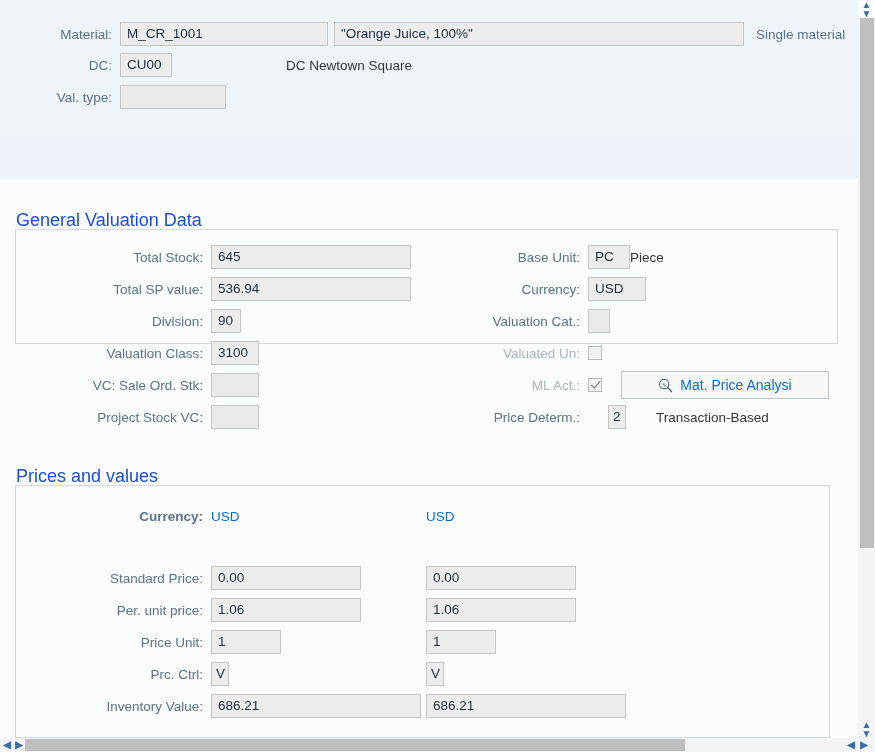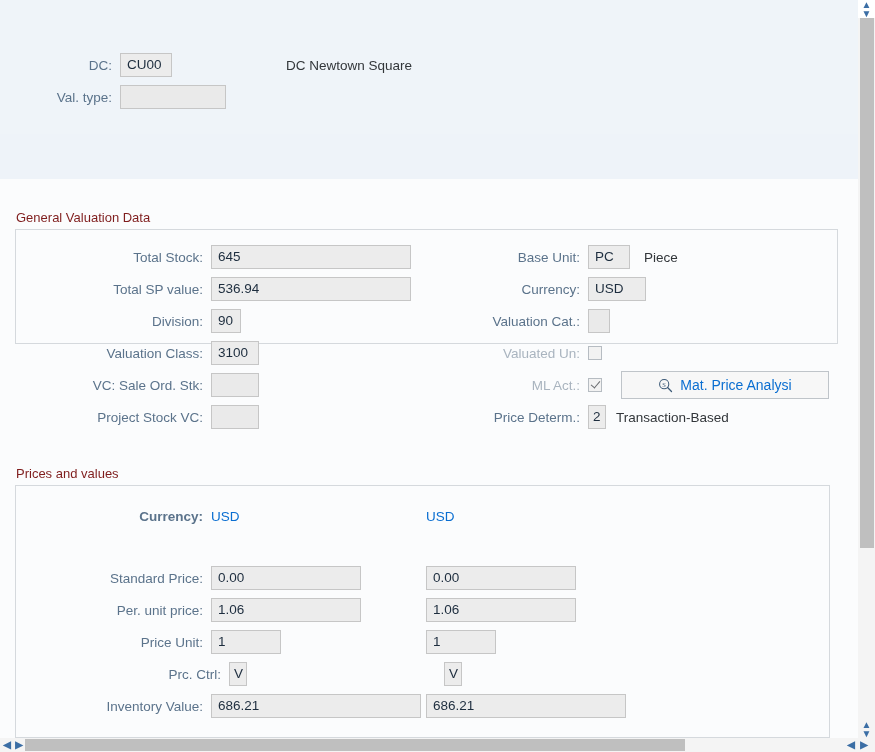--- a/index.html
+++ b/index.html
@@ -108,22 +108,22 @@
   .content {
     position: absolute;
     left: 0; top: 179px;
     width: 858px;
     bottom: 14px;
     background: #fbfcfd;
     overflow: hidden;
   }
   .sec-title {
     position: absolute;
-    font-size: 13px;
-    color: #7f1d1d;
+    font-size: 18px;
+    color: #1d4ed8;
     white-space: nowrap;
   }
   .panel {
     position: absolute;
     box-sizing: border-box;
     border: 1px solid #d5d9dd;
     background: #fbfcfd;
   }
   .row {
     position: absolute;
@@ -230,20 +230,27 @@
   }
   .chev-b { color: #3b6ea5; font-size: 10px; line-height: 1; font-weight: bold;}
 </style>
 </head>
 <body>
 
 <div class="screen">
 
   <div class="header-area">
 
+    <div class="hdr-row" style="left:0px; top:22px;">
+      <div class="hdr-label" style="width:112px;">Material:</div>
+      <div class="fld" style="width:208px;">M_CR_1001</div>
+      <div style="width:6px;"></div>
+      <div class="fld" style="width:410px;">"Orange Juice, 100%"</div>
+      <div class="side-text">Single material</div>
+    </div>
 
     <div class="hdr-row" style="left:0px; top:53px;">
       <div class="hdr-label" style="width:112px;">DC:</div>
       <div class="fld" style="width:52px;">CU00</div>
       <div class="plain-text" style="margin-left:114px;">DC Newtown Square</div>
     </div>
 
     <div class="hdr-row" style="left:0px; top:85px;">
       <div class="hdr-label" style="width:112px;">Val. type:</div>
       <div class="fld blank" style="width:106px;"></div>
@@ -283,21 +290,21 @@
     </div>
 
     <div class="row" style="left:15px; top:226px;">
       <div class="hdr-label" style="width:188px;">Project Stock VC:</div>
       <div class="fld blank" style="width:48px;"></div>
     </div>
 
     <div class="row" style="left:420px; top:66px;">
       <div class="hdr-label" style="width:160px;">Base Unit:</div>
       <div class="fld" style="width:42px;">PC</div>
-      <div class="plain-text" style="padding-left:14px;">Piece</div>
+      <div class="plain-text" style="padding-left:0;">Piece</div>
     </div>
 
     <div class="row" style="left:420px; top:98px;">
       <div class="hdr-label" style="width:160px;">Currency:</div>
       <div class="fld" style="width:58px;">USD</div>
     </div>
 
     <div class="row" style="left:420px; top:130px;">
       <div class="hdr-label" style="width:160px;">Valuation Cat.:</div>
       <div class="fld blank" style="width:22px;"></div>
@@ -316,21 +323,21 @@
           <svg width="15" height="15" viewBox="0 0 16 16">
             <circle cx="6.6" cy="6.6" r="4.9" fill="none" stroke="#3c5a78" stroke-width="1.1"></circle>
             <line x1="10.2" y1="10.2" x2="14.4" y2="14.4" stroke="#3c5a78" stroke-width="1.4" stroke-linecap="round"></line>
             <text x="6.6" y="9.4" font-size="7" font-family="Liberation Serif, serif" fill="#3c5a78" text-anchor="middle">S</text>
           </svg>
         </span>
         <span>Mat. Price Analysi</span>
       </div>
     </div>
 
-    <div class="row" style="left:420px; top:226px;">
+    <div class="row" style="left:420px; top:226px;gap:20px;">
       <div class="hdr-label" style="width:160px;">Price Determ.:</div>
       <div class="fld" style="width:18px; padding:0 4px;">2</div>
       <div class="plain-text" style="padding-left:10px;">Transaction-Based</div>
     </div>
 
     <div class="sec-title" style="left:16px; top:287px;">Prices and values</div>
     <div class="panel" style="left:15px; top:306px; width:815px; height:253px;"></div>
 
     <div class="row" style="left:15px; top:325px;">
       <div class="hdr-label lbl-bold" style="width:188px;">Currency:</div>
@@ -353,21 +360,21 @@
       <div class="fld num" style="width:150px;">1.06</div>
     </div>
 
     <div class="row" style="left:15px; top:451px;">
       <div class="hdr-label" style="width:188px;">Price Unit:</div>
       <div class="fld num" style="width:70px;">1</div>
       <div style="width:145px;"></div>
       <div class="fld num" style="width:70px;">1</div>
     </div>
 
-    <div class="row" style="left:15px; top:483px;padding-left:18px;">
+    <div class="row" style="left:15px; top:483px;">
       <div class="hdr-label" style="width:188px;">Prc. Ctrl:</div>
       <div class="fld" style="width:18px; padding:0 4px;">V</div>
       <div style="width:197px;"></div>
       <div class="fld" style="width:18px; padding:0 4px;">V</div>
     </div>
 
     <div class="row" style="left:15px; top:515px;">
       <div class="hdr-label" style="width:188px;">Inventory Value:</div>
       <div class="fld num" style="width:210px;">686.21</div>
       <div style="width:5px;"></div>

